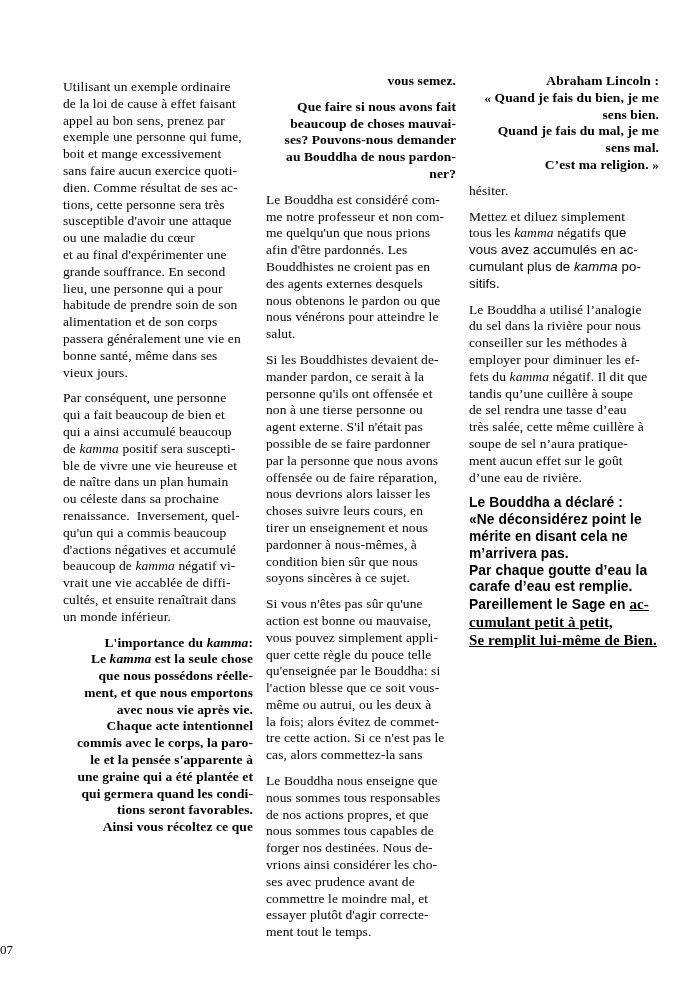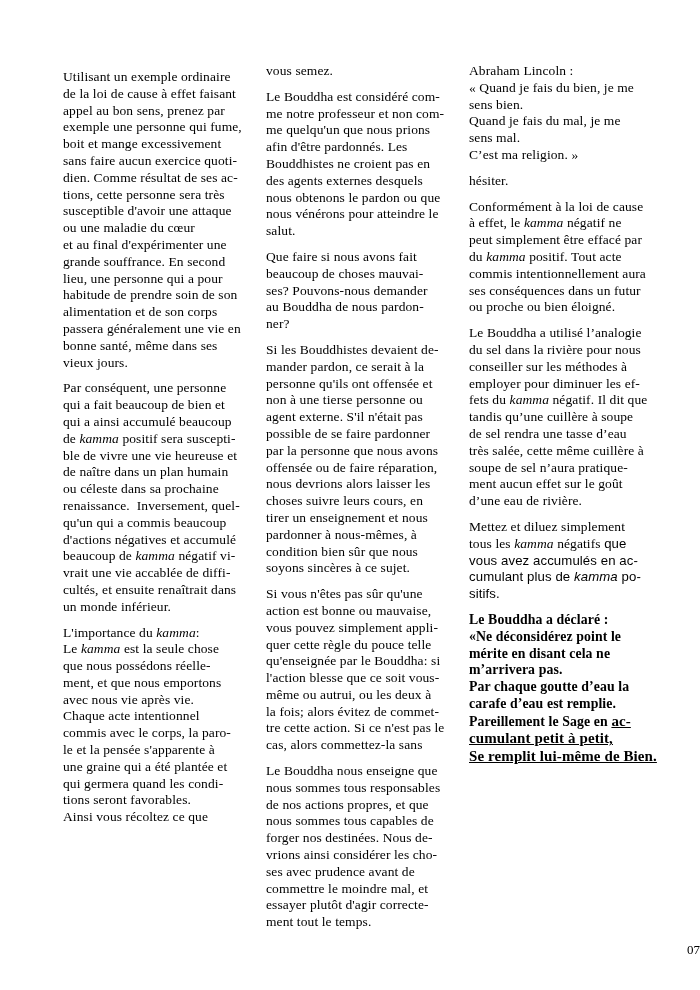--- a/index.html
+++ b/index.html
@@ -21,51 +21,52 @@
     left: 63px;
   }
   .cols {
     display: flex;
     gap: 13px;
     align-items: flex-start;
   }
   .col {
     width: 190px;
     flex: 0 0 190px;
+    margin-top: 10px;
   }
   .col-1 { padding-top: 6px; }
   .block {
     margin: 0 0 9px 0;
     font-size: 13.5px;
     line-height: 16.8px;
     white-space: pre;
     letter-spacing: 0.1px;
   }
-  .b { font-weight: normal; }
+  .b { font-weight: bold; text-align: right; }
   .sans {
     font-family: "Liberation Sans", sans-serif;
     font-size: 13.2px;
   }
   .sans-b {
-    font-family: Liberation Serif, serif;
+    font-family: Liberation Sans, sans-serif;
     font-weight: bold;
     font-size: 13.8px;
   }
   .serif-b-inline {
     font-family: "Liberation Serif", serif;
     font-weight: bold;
     font-size: 15px;
     text-decoration: underline;
   }
   .footer {
     position: absolute;
     top: 942px;
     left: 0;
     width: 700px;
-    text-align: right;
+    text-align: left;
     font-size: 13px;
     font-family: "Liberation Serif", serif;
   }
 </style>
 </head>
 <body>
 
 <div class="page">
   <div class="cols">
 
@@ -111,34 +112,34 @@
 commis avec le corps, la paro-
 le et la pensée s'apparente à
 une graine qui a été plantée et
 qui germera quand les condi-
 tions seront favorables.
 Ainsi vous récoltez ce que</p>
     </div>
 
     <div class="col col-2">
       <p class="block b">vous semez.</p>
+      <p class="block b">Que faire si nous avons fait
+beaucoup de choses mauvai-
+ses? Pouvons-nous demander
+au Bouddha de nous pardon-
+ner?</p>
       <p class="block">Le Bouddha est considéré com-
 me notre professeur et non com-
 me quelqu'un que nous prions
 afin d'être pardonnés. Les
 Bouddhistes ne croient pas en
 des agents externes desquels
 nous obtenons le pardon ou que
 nous vénérons pour atteindre le
 salut.</p>
-      <p class="block b">Que faire si nous avons fait
-beaucoup de choses mauvai-
-ses? Pouvons-nous demander
-au Bouddha de nous pardon-
-ner?</p>
       <p class="block">Si les Bouddhistes devaient de-
 mander pardon, ce serait à la
 personne qu'ils ont offensée et
 non à une tierse personne ou
 agent externe. S'il n'était pas
 possible de se faire pardonner
 par la personne que nous avons
 offensée ou de faire réparation,
 nous devrions alors laisser les
 choses suivre leurs cours, en
@@ -169,43 +170,36 @@
     </div>
 
     <div class="col col-3">
       <p class="block b">Abraham Lincoln :
 « Quand je fais du bien, je me
 sens bien.
 Quand je fais du mal, je me
 sens mal.
 C’est ma religion. »</p>
       <p class="block">hésiter.</p>
-      <p class="block">Conformément à la loi de cause
-à effet, le <i>kamma</i> négatif ne
-peut simplement être effacé par
-du <i>kamma</i> positif. Tout acte
-commis intentionnellement aura
-ses conséquences dans un futur
-ou proche ou bien éloigné.</p>
+      <p class="block"><span>Mettez et diluez simplement
+tous les <i>kamma</i> négatifs </span><span class="sans">que
+vous avez accumulés en ac-
+cumulant plus de <i>kamma</i> po-
+sitifs.</span></p>
       <p class="block">Le Bouddha a utilisé l’analogie
 du sel dans la rivière pour nous
 conseiller sur les méthodes à
 employer pour diminuer les ef-
 fets du <i>kamma</i> négatif. Il dit que
 tandis qu’une cuillère à soupe
 de sel rendra une tasse d’eau
 très salée, cette même cuillère à
 soupe de sel n’aura pratique-
 ment aucun effet sur le goût
 d’une eau de rivière.</p>
-      <p class="block"><span>Mettez et diluez simplement
-tous les <i>kamma</i> négatifs </span><span class="sans">que
-vous avez accumulés en ac-
-cumulant plus de <i>kamma</i> po-
-sitifs.</span></p>
       <p class="block"><span class="sans-b">Le Bouddha a déclaré :
 «Ne déconsidérez point le
 mérite en disant cela ne
 m’arrivera pas.
 Par chaque goutte d’eau la
 carafe d’eau est remplie.
 Pareillement le Sage en </span><span class="serif-b-inline">ac-
 cumulant petit à petit,
 Se remplit lui-même de Bien.</span></p>
     </div>

